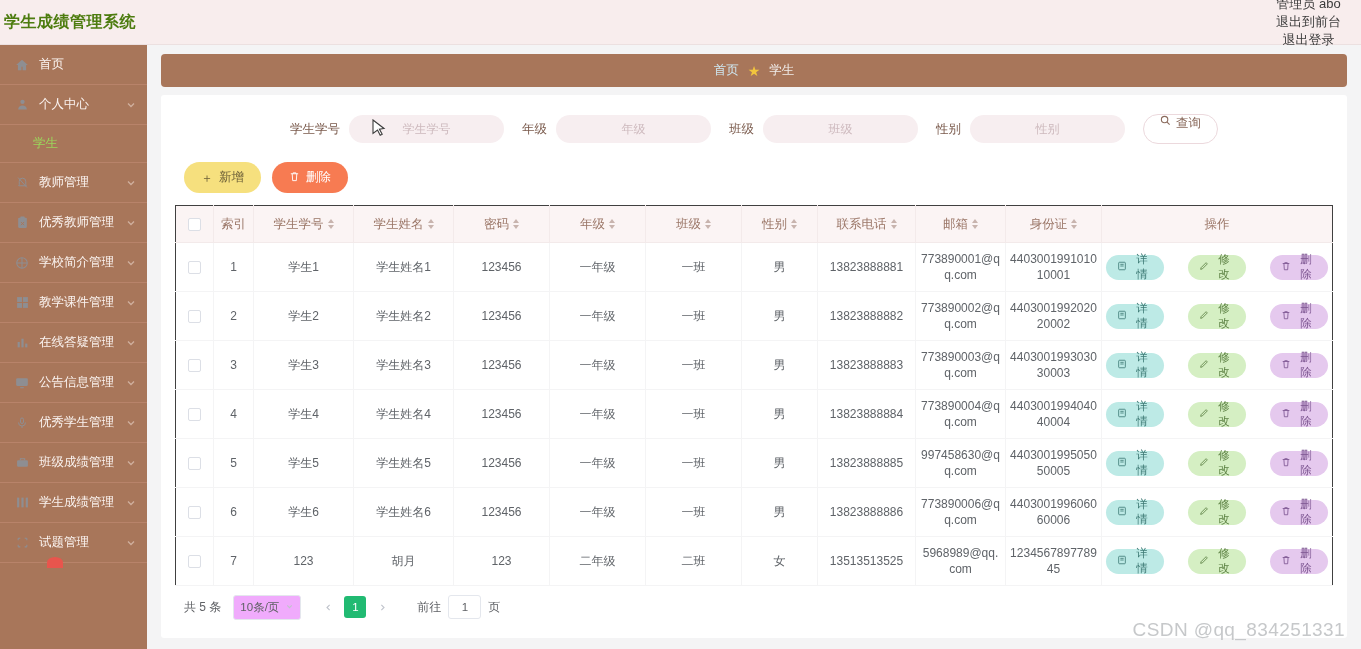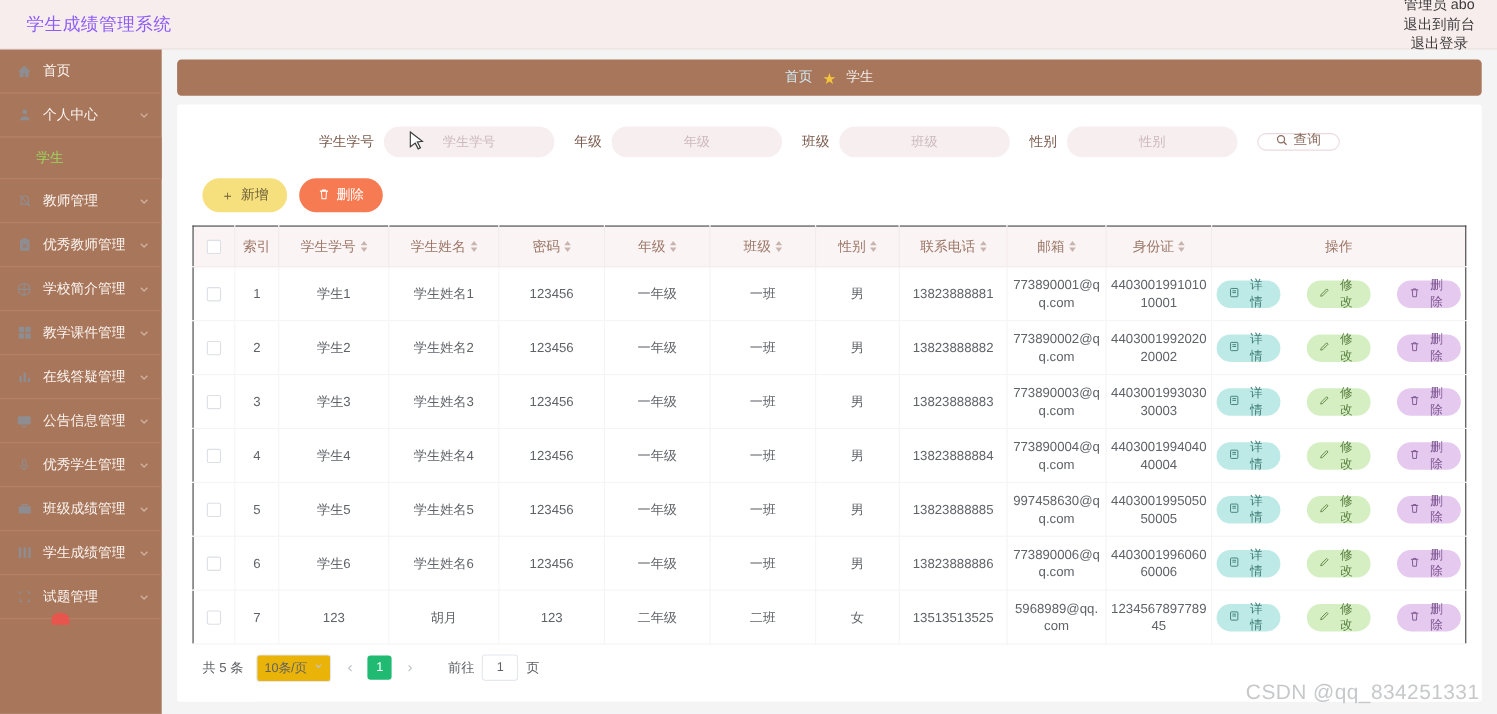--- a/index.html
+++ b/index.html
@@ -13,22 +13,22 @@
   .app { position: relative; width: 1361px; height: 649px; background: #f4f4f5; }
 
   
   .topbar {
     position: absolute; top: 0; left: 0; width: 1361px; height: 45px;
     background: #f8eded;
     display: flex; align-items: center; justify-content: space-between;
     border-bottom: 1px solid #ece0e0;
   }
   .brand {
-    font-size: 16px; font-weight: normal; color: #8b5cf6;
-    margin-left: 24px; letter-spacing: .5px;
+    font-size: 16px; font-weight: bold; color: #4d7c0f;
+    margin-left: 4px; letter-spacing: .5px;
   }
   .topnav { display: flex; align-items: center; margin-right: 20px; flex-direction: column; }
   .topnav > div { font-size: 13px; color: #3b3b3b; margin-left: 26px; cursor: pointer; }
 
   
   .sidebar {
     position: absolute; top: 45px; left: 0; width: 147px; height: 604px;
     background: #a8765a; overflow: hidden;
   }
   .menu-item {
@@ -86,23 +86,23 @@
     font-size: 12.5px; color: #7a5a4c; margin-right: 9px; white-space: nowrap;
   }
   .sf-input {
     width: 155px; height: 28px; border-radius: 18px; border: none;
     background: #f7eef0; margin-right: 18px;
     font-size: 12px; color: #9e8f91; text-align: center;
     outline: none; font-family: "Liberation Sans", sans-serif;
   }
   .sf-input::placeholder { color: #cdb9bd; }
   .search-btn {
-    height: 16px; padding: 0 16px; border-radius: 18px;
+    height: 30px; padding: 0 16px; border-radius: 18px;
     border: 1px solid #ecd9dd; background: #ffffff; color: #8a6a5c;
-    font-size: 12.5px; display: inline-flex; align-items: flex-end;
+    font-size: 12.5px; display: inline-flex; align-items: flex-start;
     cursor: pointer; font-family: "Liberation Sans", sans-serif;
   }
   .search-btn .mag { margin-right: 5px; display: inline-block; }
 
   
   .actions { display: flex; align-items: center; padding: 5px 0 12px 9px; }
   .btn-pill {
     height: 31px; padding: 0 17px; border: none; border-radius: 18px;
     font-size: 12.5px; display: inline-flex; align-items: center;
     cursor: pointer; margin-right: 11px; color: #6b5b3a;
@@ -158,22 +158,22 @@
 
   
   .pager {
     display: flex; align-items: center; height: 42px;
     padding-left: 9px; font-size: 12px; color: #606266;
   }
   .pg-total { margin-right: 12px; }
   .pg-select {
     width: 68px; height: 25px; border: 1px solid #e4e7ed; border-radius: 3px;
     display: flex; align-items: center; justify-content: space-between;
-    padding: 0 6px; font-size: 11.5px; color: #606266; margin-right: 6px;
-    background: #eab308; cursor: pointer;
+    padding: 0 6px; font-size: 11.5px; color: #606266; margin-right: 16px;
+    background: #f0abfc; cursor: pointer;
   }
   .pg-arrow {
     width: 22px; height: 22px; display: flex; align-items: center;
     justify-content: center; color: #c0c4cc; font-size: 11px; cursor: pointer;
   }
   .pg-num {
     min-width: 22px; height: 22px; padding: 0 6px; border-radius: 3px;
     background: #21ba72; color: #fff; font-size: 11.5px;
     display: flex; align-items: center; justify-content: center;
     margin: 0 5px; cursor: pointer;

